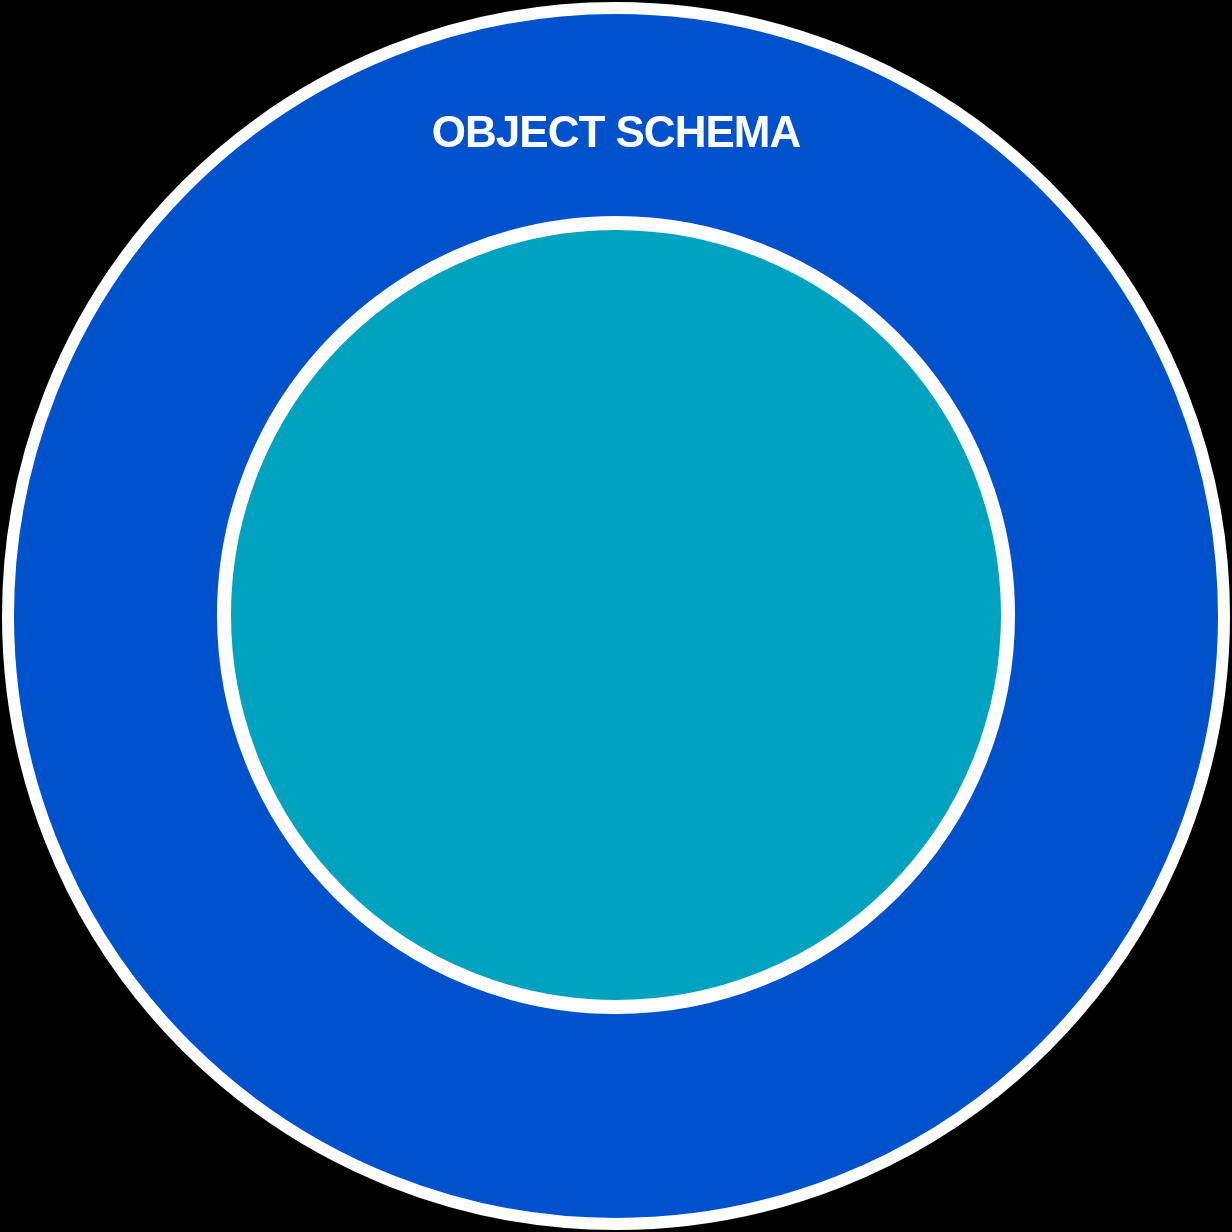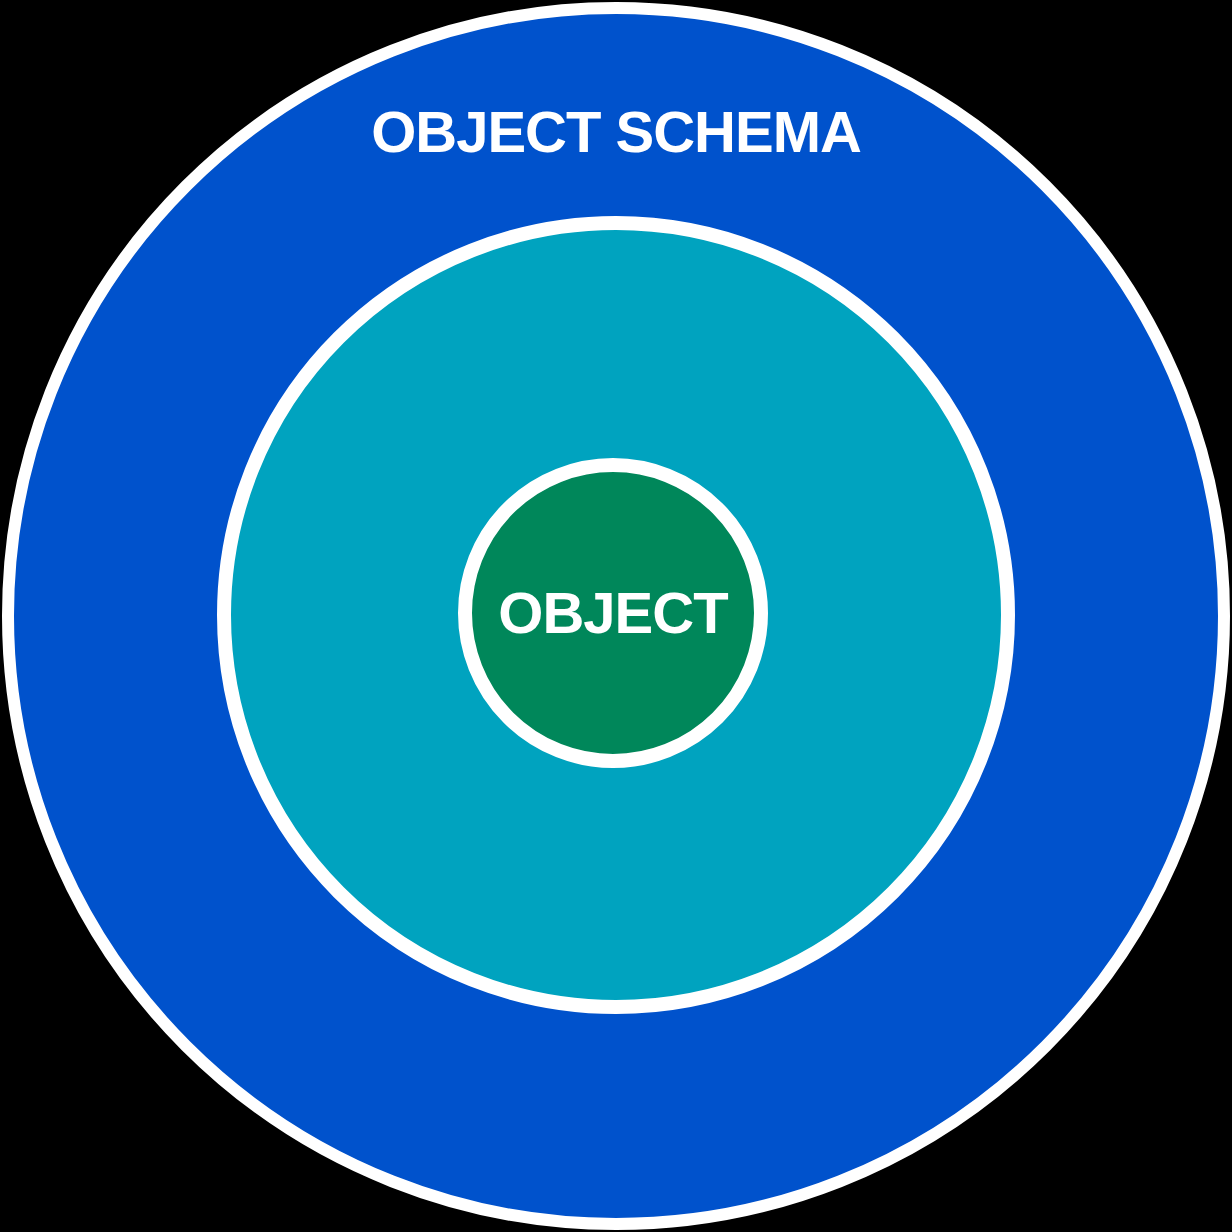--- a/index.html
+++ b/index.html
@@ -50,21 +50,21 @@
     align-items: center;
     justify-content: center;
   }
   .ring-label {
     position: absolute;
     left: 0;
     right: 0;
     text-align: center;
     color: #ffffff;
     font-weight: 700;
-    font-size: 58px;
+    font-size: 44px;
     line-height: 56px;
     letter-spacing: -1px;
     white-space: nowrap;
     user-select: none;
   }
   .ring-label.schema-label {
     
     top: 90px;
   }
   .ring-label.type-label {
@@ -80,19 +80,15 @@
 
 <div class="canvas" style="background-color: rgb(0, 0, 0);">
 
   <div class="circle outer" style="background-color: rgb(0, 82, 204);">
 
     <div class="ring-label schema-label">OBJECT SCHEMA</div>
 
     <div class="circle middle" style="background-color: rgb(0, 163, 191);">
 
 
-      <div class="circle inner" style="background-color: rgb(0, 135, 90);">
-
-        <div class="ring-label object-label">OBJECT</div>
-      </div>
     </div>
   </div>
 </div>
 
 </body></html>

